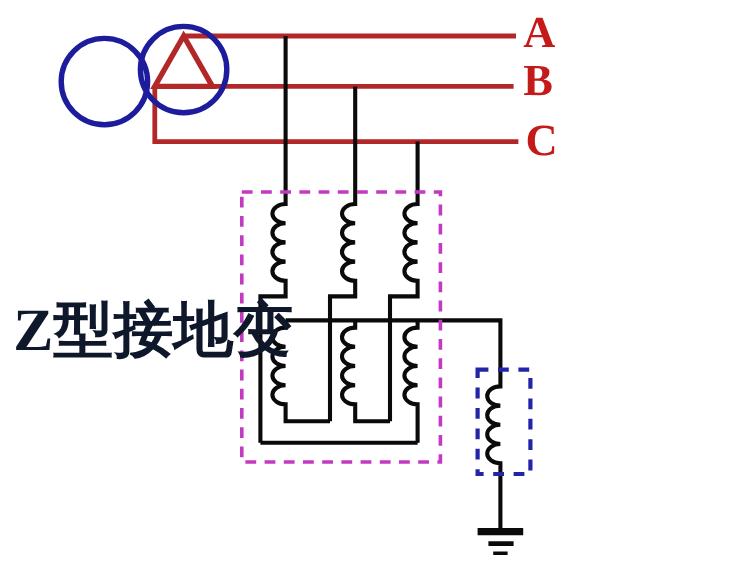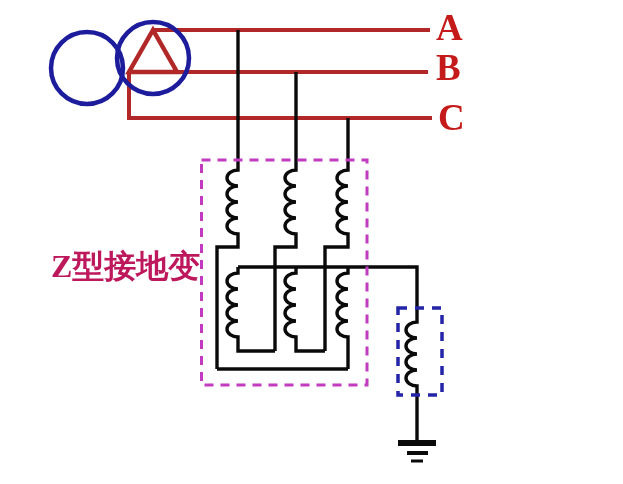--- a/index.html
+++ b/index.html
@@ -16,25 +16,24 @@
     line-height:1;
     white-space:nowrap;
     user-select:none;
   }
   .phase-lbl{
     font-size:37px;
     font-weight:bold;
     color:var(--phase-text,#c41a1a);
   }
   .cn-lbl{
-    font-size:32px;
+    font-size:50px;
     font-weight:bold;
-    color:#be185d;
+    color:#0f172a;
     letter-spacing:0px;
-    margin-left:40px;
   }
   .wire{stroke:var(--wire,#0a0a0a);stroke-width:3.4;fill:none;}
   .redline{stroke:var(--phase-line,#b22828);stroke-width:4;fill:none;}
   .delta{stroke:var(--phase-line,#b22828);stroke-width:4.5;fill:none;stroke-linejoin:miter;}
   .bluecirc{stroke:var(--source-circle,#1c1c9c);stroke-width:4.5;fill:none;}
   .zzbox{stroke:var(--zigzag-box,#c23ac2);stroke-width:3;fill:none;stroke-dasharray:9 7;}
   .arcbox{stroke:var(--arc-box,#2424a8);stroke-width:3.5;fill:none;stroke-dasharray:9 8;}
   .gnd1{stroke:var(--wire,#0a0a0a);stroke-width:6;fill:none;}
   .gnd2{stroke:var(--wire,#0a0a0a);stroke-width:4;fill:none;}
   .gnd3{stroke:var(--wire,#0a0a0a);stroke-width:3;fill:none;}

